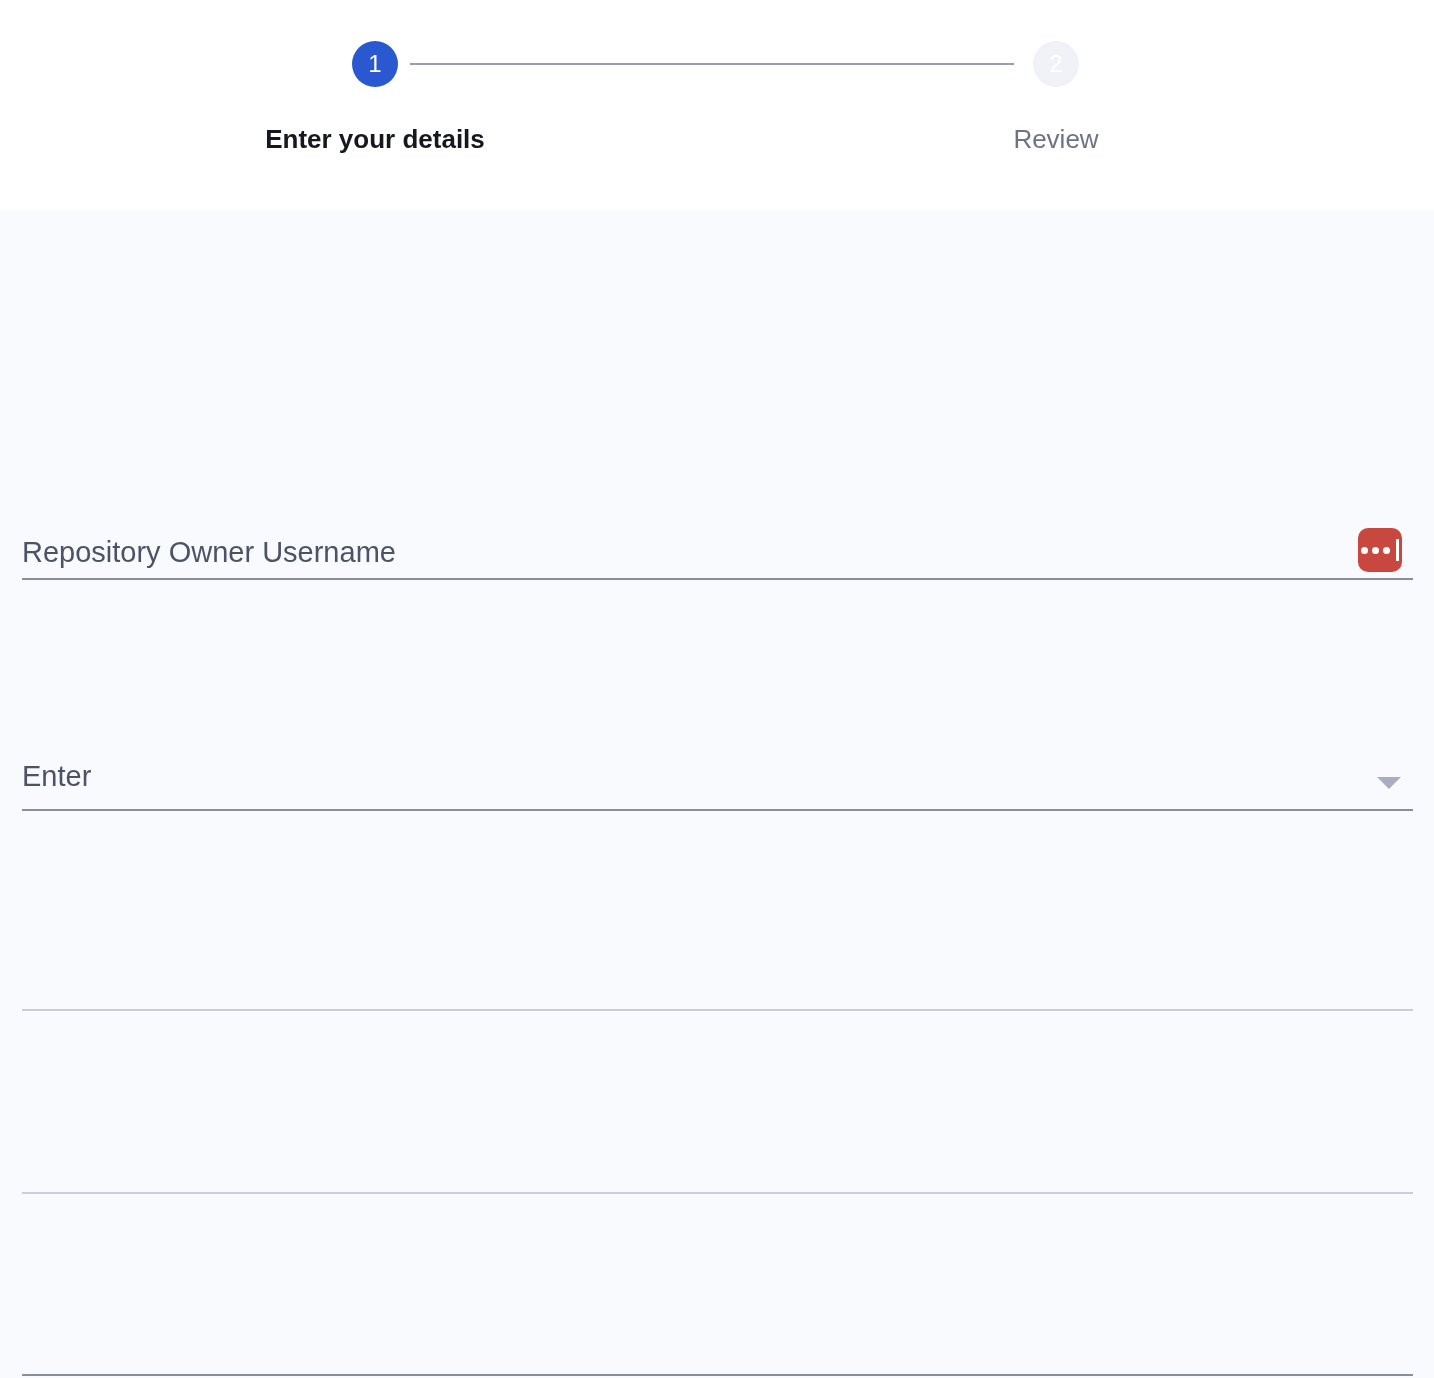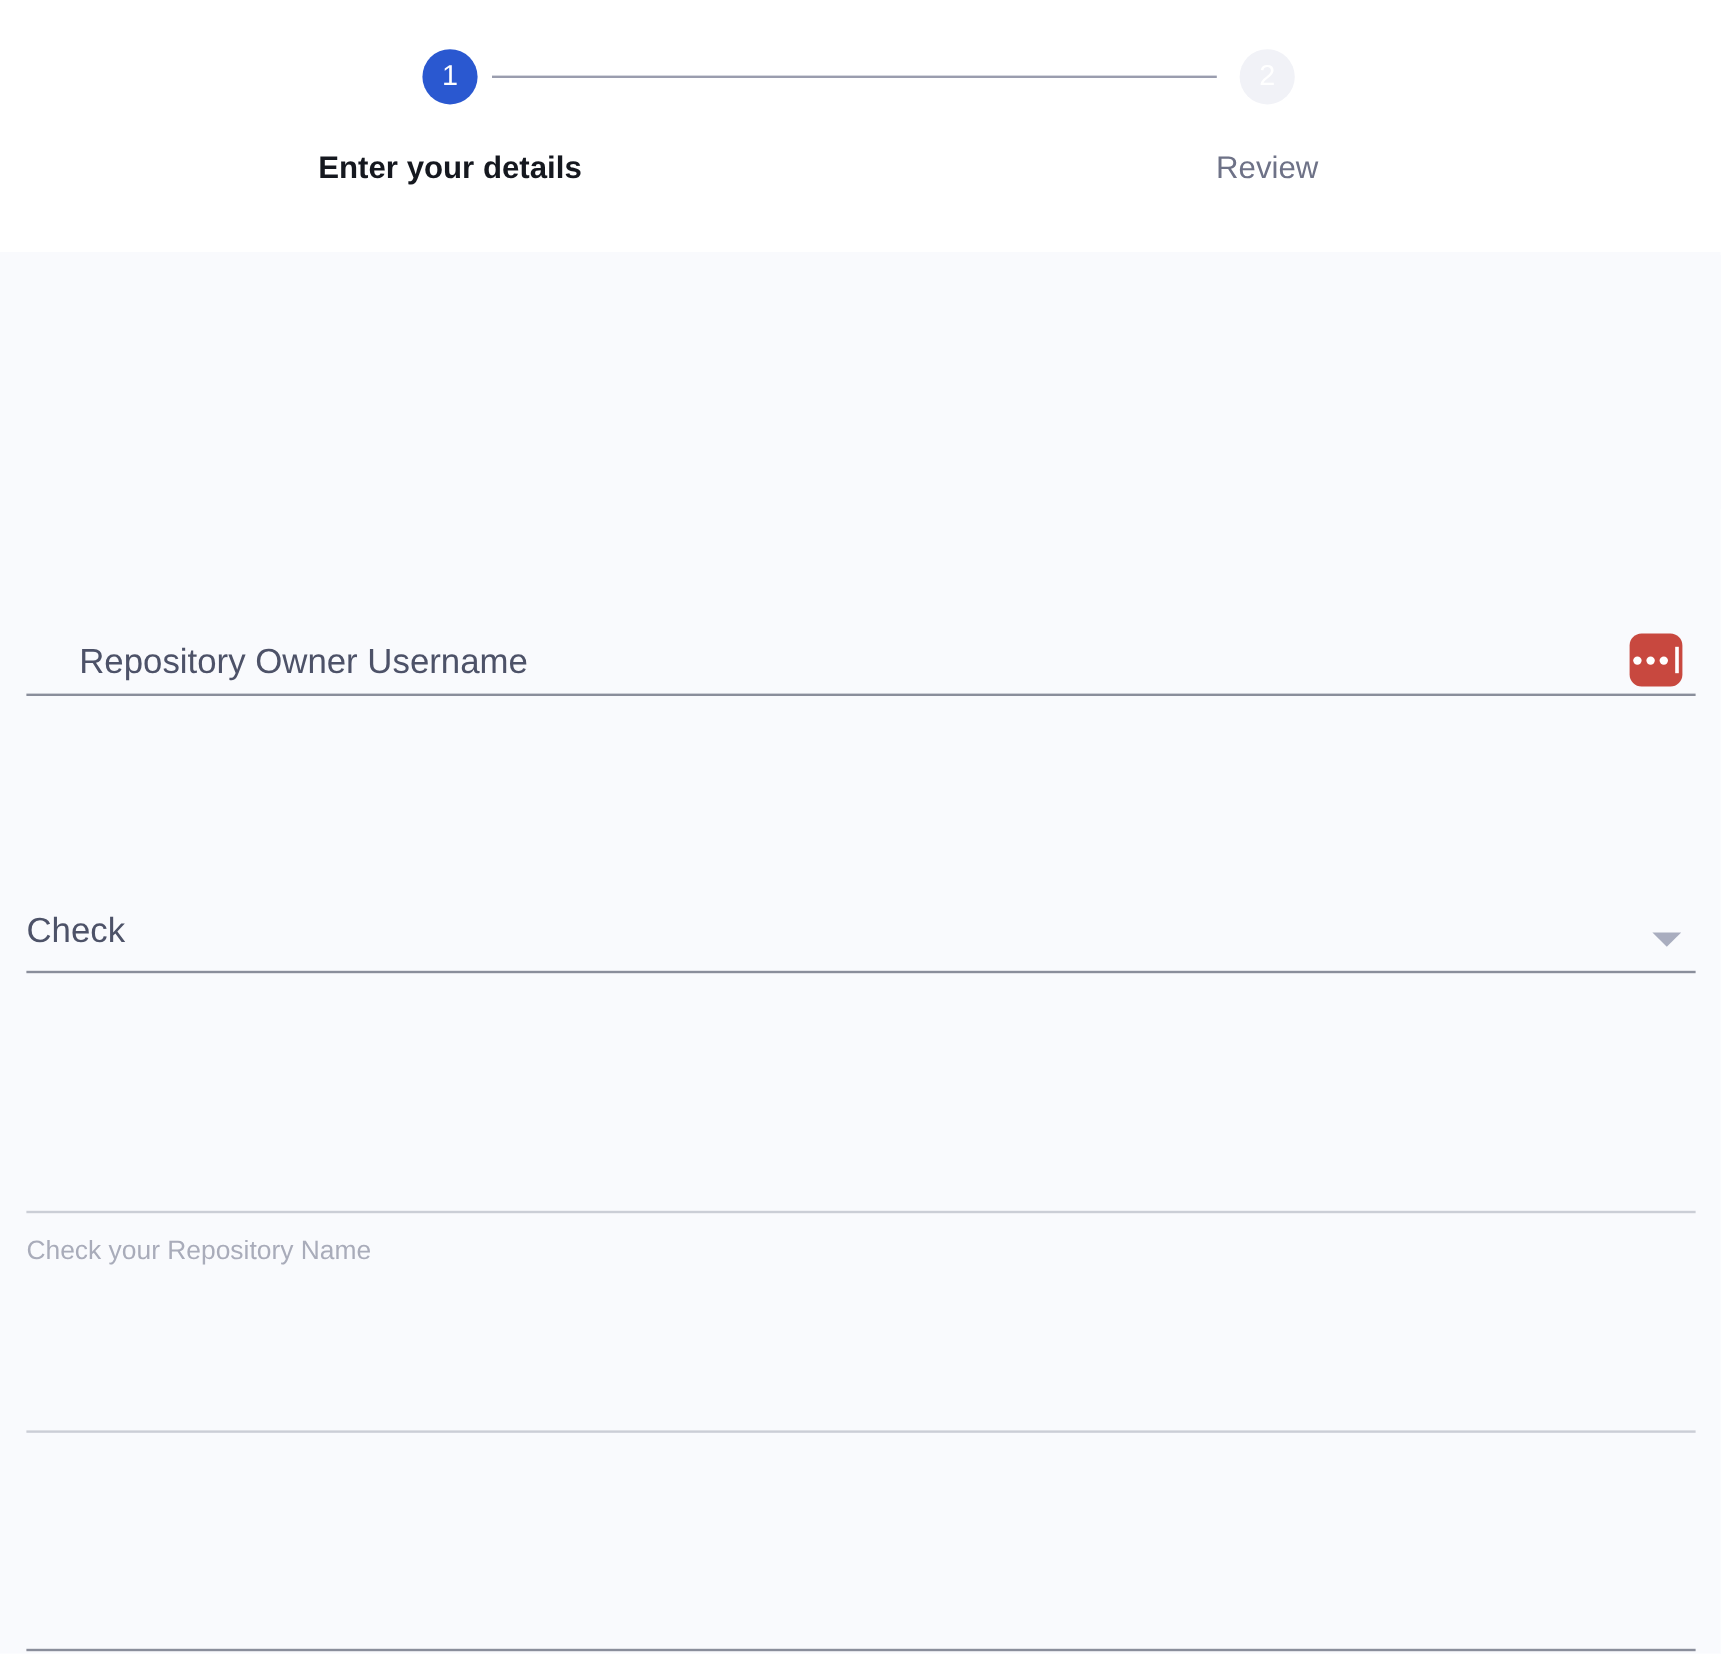--- a/index.html
+++ b/index.html
@@ -95,38 +95,37 @@
   <div class="connector"></div>
   <div class="step-circle inactive">
     <span>2</span>
   </div>
   <div class="step-label active">Enter your details</div>
   <div class="step-label inactive">Review</div>
 </div>
 
 <div class="form-area">
 
-  <input class="field-input" style="top: 320px; margin-left: 44px;" type="text" value="Repository Owner Username">
+  <input class="field-input" style="top: 320px;" type="text" value="Repository Owner Username">
   <div class="pw-icon">
     <span class="dot"></span>
     <span class="dot"></span>
     <span class="dot"></span>
     <span class="bar"></span>
   </div>
   <div class="underline dark" style="top: 368px;"></div>
 
   <div class="select-value">
-    <span>Check</span>
+    <span>Enter</span>
   </div>
   <div class="chevron-down"></div>
   <div class="underline dark" style="top: 599px;"></div>
 
   <input class="field-input" style="top: 742px;" type="text" value="">
   <div class="underline light" style="top: 799px;"></div>
-  <div class="helper muted" style="top: 819px;">Check your Repository Name</div>
 
   <input class="field-input" style="top: 925px;" type="text" value="">
   <div class="underline light" style="top: 982px;"></div>
 
   <input class="field-input" style="top: 1107px;" type="text" value="">
   <div class="underline dark" style="top: 1164px;"></div>
 
 </div>
 
 </body></html>

